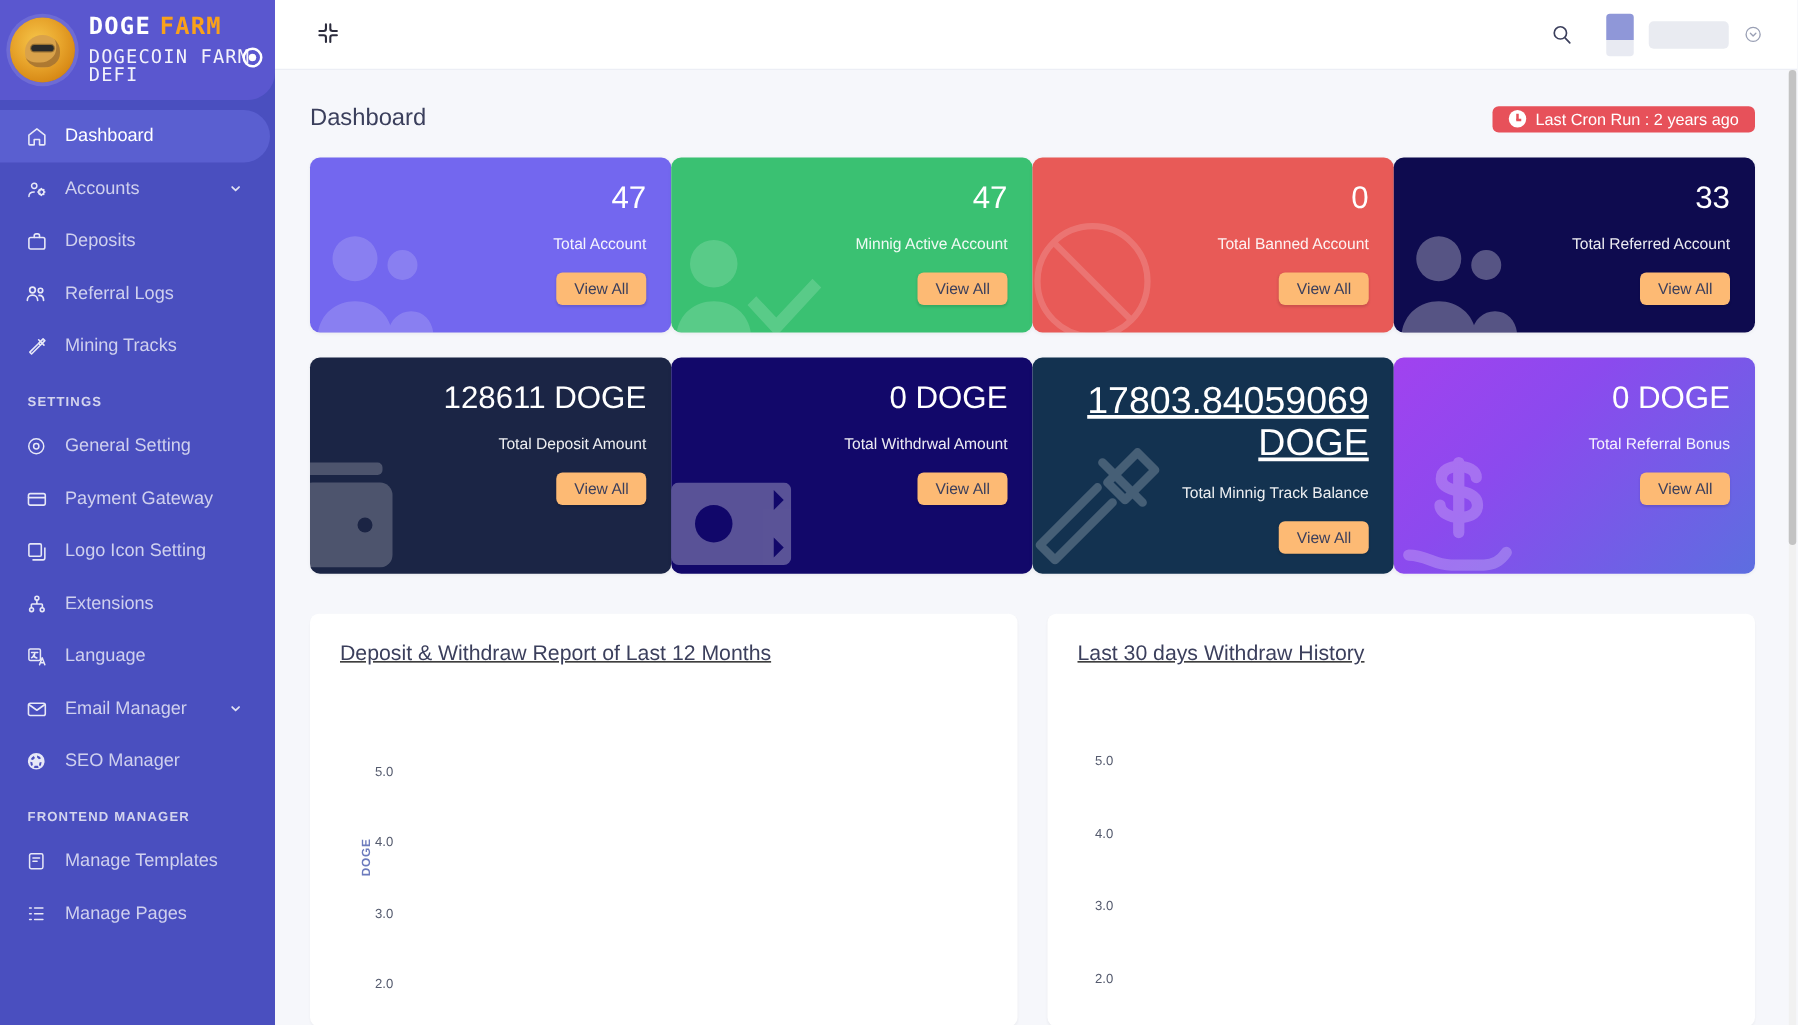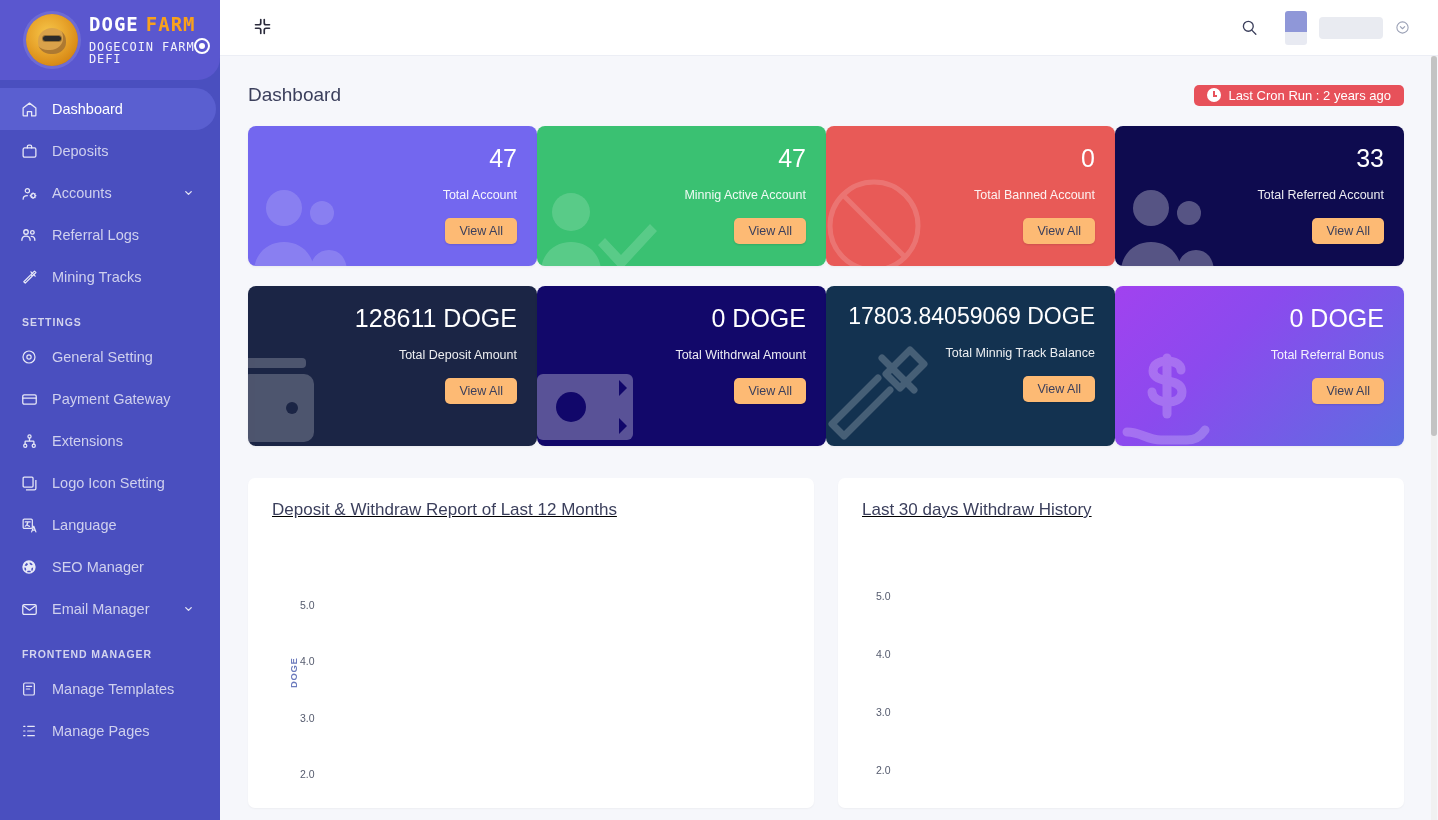--- a/index.html
+++ b/index.html
@@ -18,21 +18,21 @@
     background: #4a4fbf;
     position: relative;
     flex: 0 0 220px;
     overflow: hidden;
     border-top-right-radius: 0;
   }
   .brand {
     height: 80px;
     display: flex;
     align-items: center;
-    padding: 0 26px;
+    padding: 0 8px;
     position: relative;
     background: #5a57cf;
     border-bottom-right-radius: 22px;
   }
   .brand-logo {
     width: 52px; height: 52px; border-radius: 50%;
     background: radial-gradient(circle at 42% 38%, #f6c64a 0%, #e8a52c 42%, #d98c18 70%, #b8700d 100%);
     box-shadow: 0 0 0 3px rgba(255,255,255,0.12);
     position: relative; flex: 0 0 52px;
     overflow: hidden;
@@ -55,21 +55,21 @@
   .brand-title {
     font-family: "DejaVu Sans Mono", monospace;
     font-weight: bold;
     font-size: 19px;
     letter-spacing: 1px;
     color: #ffffff;
   }
   .brand-title .farm { color: #f9a11b; margin-left: 7px; }
   .brand-sub {
     font-family: "DejaVu Sans Mono", monospace;
-    font-size: 12px;
+    font-size: 15px;
     letter-spacing: 0.9px;
     color: #ffffff;
     margin-top: 7px;
     opacity: .92;
   }
   .brand-toggle {
     position: absolute; right: 10px; top: 38px;
     width: 16px; height: 16px; border-radius: 50%;
     border: 2px solid #ffffff;
     display: flex; align-items: center; justify-content: center;
@@ -181,21 +181,21 @@
     overflow: hidden;
     padding: 18px 20px 16px 20px;
     color: #ffffff;
     text-align: right;
     min-height: 140px;
     display: flex; flex-direction: column; align-items: flex-end;
     box-shadow: 0 1px 3px rgba(0,0,0,.05);
   }
   .card.tall { min-height: 160px; }
   .card-value { font-size: 25px; font-weight: normal; line-height: 1.12; position: relative; z-index: 2; }
-  .card-value.big { font-size: 23px; }
+  .card-value.big { font-size: 30px; text-decoration: underline; }
   .card-label { font-size: 12.5px; margin-top: 16px; opacity: .92; position: relative; z-index: 2; }
   .card-btn {
     margin-top: 16px;
     background: #fdba74; color: #3b3f5c;
     border: none; border-radius: 5px;
     padding: 6px 14px; font-size: 12.5px;
     cursor: pointer; position: relative; z-index: 2;
     font-family: "Liberation Sans", sans-serif;
     box-shadow: 0 1px 2px rgba(0,0,0,.12);
   }
@@ -270,47 +270,47 @@
       <span class="ico">
         <svg class="i" width="17" height="17" viewBox="0 0 24 24" fill="none" stroke="currentColor" stroke-width="1.8" stroke-linecap="round" stroke-linejoin="round">
             <path d="M3 10l9-7 9 7v10a1 1 0 0 1-1 1h-5v-6H9v6H4a1 1 0 0 1-1-1z"></path>
           </svg>
       </span>
       <span class="label">Dashboard</span>
     </div>
 
     <div class="nav-item">
       <span class="ico">
-        <svg class="i" width="17" height="17" viewBox="0 0 24 24" fill="none" stroke="currentColor" stroke-width="1.8" stroke-linecap="round" stroke-linejoin="round">
-            <rect x="3" y="7" width="18" height="13" rx="2"></rect>
-            <path d="M9 7V5a2 2 0 0 1 2-2h2a2 2 0 0 1 2 2v2"></path>
-          </svg>
-      </span>
-      <span class="label">Deposits</span>
-    </div>
-
-    <div class="nav-item">
-      <span class="ico">
         <svg class="i" width="17" height="17" viewBox="0 0 24 24" fill="none" stroke="currentColor" stroke-width="1.7" stroke-linecap="round" stroke-linejoin="round">
             <circle cx="9" cy="8" r="3"></circle>
             <path d="M3 20c0-3.3 2.7-5 6-5"></path>
             <circle cx="17" cy="15" r="3"></circle>
             <path d="M17 11v1M17 18v1M21 15h-1M14 15h-1M19.8 12.2l-.7.7M15.6 16.4l-.7.7M19.8 17.8l-.7-.7M15.6 13.6l-.7-.7"></path>
           </svg>
       </span>
       <span class="label">Accounts</span>
       <span class="caret">
         <svg class="i" width="11" height="11" viewBox="0 0 24 24" fill="none" stroke="currentColor" stroke-width="3" stroke-linecap="round" stroke-linejoin="round">
             <polyline points="6 9 12 15 18 9"></polyline>
           </svg>
       </span>
     </div>
 
     <div class="nav-item">
       <span class="ico">
+        <svg class="i" width="17" height="17" viewBox="0 0 24 24" fill="none" stroke="currentColor" stroke-width="1.8" stroke-linecap="round" stroke-linejoin="round">
+            <rect x="3" y="7" width="18" height="13" rx="2"></rect>
+            <path d="M9 7V5a2 2 0 0 1 2-2h2a2 2 0 0 1 2 2v2"></path>
+          </svg>
+      </span>
+      <span class="label">Deposits</span>
+    </div>
+
+    <div class="nav-item">
+      <span class="ico">
         <svg class="i" width="18" height="18" viewBox="0 0 24 24" fill="none" stroke="currentColor" stroke-width="1.8" stroke-linecap="round" stroke-linejoin="round">
             <circle cx="8" cy="8" r="3"></circle>
             <circle cx="16.5" cy="8.5" r="2.4"></circle>
             <path d="M2.5 19c0-3.3 2.4-5.5 5.5-5.5s5.5 2.2 5.5 5.5"></path>
             <path d="M15 13.8c2.8 0 4.8 2 4.8 5.2"></path>
           </svg>
       </span>
       <span class="label">Referral Logs</span>
     </div>
 
@@ -343,73 +343,73 @@
         <svg class="i" width="17" height="17" viewBox="0 0 24 24" fill="none" stroke="currentColor" stroke-width="1.8" stroke-linecap="round">
             <rect x="2.5" y="5.5" width="19" height="13" rx="2"></rect>
             <path d="M2.5 10h19"></path>
           </svg>
       </span>
       <span class="label">Payment Gateway</span>
     </div>
 
     <div class="nav-item">
       <span class="ico">
+        <svg class="i" width="17" height="17" viewBox="0 0 24 24" fill="none" stroke="currentColor" stroke-width="1.8" stroke-linejoin="round">
+            <rect x="3" y="3" width="14" height="14" rx="1.5"></rect>
+            <path d="M7 21h12a2 2 0 0 0 2-2V7"></path>
+          </svg>
+      </span>
+      <span class="label">Logo Icon Setting</span>
+    </div>
+
+    <div class="nav-item">
+      <span class="ico">
         <svg class="i" width="17" height="17" viewBox="0 0 24 24" fill="none" stroke="currentColor" stroke-width="1.8" stroke-linecap="round">
             <circle cx="12" cy="5" r="2.2"></circle>
             <circle cx="6" cy="18" r="2.2"></circle>
             <circle cx="18" cy="18" r="2.2"></circle>
             <path d="M12 7.2v4.3M12 11.5H6.8a1 1 0 0 0-1 1v3.2M12 11.5h5.2a1 1 0 0 1 1 1v3.2"></path>
           </svg>
       </span>
       <span class="label">Extensions</span>
     </div>
 
     <div class="nav-item">
       <span class="ico">
-        <svg class="i" width="17" height="17" viewBox="0 0 24 24" fill="none" stroke="currentColor" stroke-width="1.8" stroke-linejoin="round">
-            <rect x="3" y="3" width="14" height="14" rx="1.5"></rect>
-            <path d="M7 21h12a2 2 0 0 0 2-2V7"></path>
-          </svg>
-      </span>
-      <span class="label">Logo Icon Setting</span>
-    </div>
-
-    <div class="nav-item">
-      <span class="ico">
         <svg class="i" width="17" height="17" viewBox="0 0 24 24" fill="none" stroke="currentColor" stroke-width="1.7" stroke-linecap="round" stroke-linejoin="round">
             <rect x="3" y="3" width="13" height="13" rx="1.6"></rect>
             <path d="M6 7h7M9.5 7v1.5c0 2-1.3 3.5-3.5 4.5M8 10c.8 1.8 2 2.8 4 3.2"></path>
             <path d="M21 21l-3-8-3 8M16 18.6h4"></path>
           </svg>
       </span>
       <span class="label">Language</span>
     </div>
 
     <div class="nav-item">
       <span class="ico">
-        <svg class="i" width="16" height="16" viewBox="0 0 24 24" fill="currentColor">
-            <path d="M12 2a10 10 0 1 0 0 20 10 10 0 0 0 0-20zm1 3.1c2 .4 3.7 1.7 4.6 3.5l-2.3.9-2.3-2zM8.9 5.6l1.6 2.6-2.5 2.2-2.6-.8a8 8 0 0 1 3.5-4zM5 12.6l2.3.7.6 3.2-1.6 1.3A8 8 0 0 1 5 12.6zm7 7.4a8 8 0 0 1-3.1-.6l1.3-1.9h3.6l1.3 1.9a8 8 0 0 1-3.1.6zm4.8-2l-1.5-1.3.6-3.2 2.3-.7a8 8 0 0 1-1.4 5.2z"></path>
-          </svg>
-      </span>
-      <span class="label">SEO Manager</span>
-    </div>
-
-    <div class="nav-item">
-      <span class="ico">
         <svg class="i" width="17" height="17" viewBox="0 0 24 24" fill="none" stroke="currentColor" stroke-width="1.8" stroke-linejoin="round">
             <rect x="2.5" y="5" width="19" height="14" rx="2"></rect>
             <path d="M3 6.5l9 6.5 9-6.5"></path>
           </svg>
       </span>
       <span class="label">Email Manager</span>
       <span class="caret">
         <svg class="i" width="11" height="11" viewBox="0 0 24 24" fill="none" stroke="currentColor" stroke-width="3" stroke-linecap="round" stroke-linejoin="round">
             <polyline points="6 9 12 15 18 9"></polyline>
           </svg>
       </span>
+    </div>
+
+    <div class="nav-item">
+      <span class="ico">
+        <svg class="i" width="16" height="16" viewBox="0 0 24 24" fill="currentColor">
+            <path d="M12 2a10 10 0 1 0 0 20 10 10 0 0 0 0-20zm1 3.1c2 .4 3.7 1.7 4.6 3.5l-2.3.9-2.3-2zM8.9 5.6l1.6 2.6-2.5 2.2-2.6-.8a8 8 0 0 1 3.5-4zM5 12.6l2.3.7.6 3.2-1.6 1.3A8 8 0 0 1 5 12.6zm7 7.4a8 8 0 0 1-3.1-.6l1.3-1.9h3.6l1.3 1.9a8 8 0 0 1-3.1.6zm4.8-2l-1.5-1.3.6-3.2 2.3-.7a8 8 0 0 1-1.4 5.2z"></path>
+          </svg>
+      </span>
+      <span class="label">SEO Manager</span>
     </div>
 
     <div class="nav-heading">FRONTEND MANAGER</div>
 
     <div class="nav-item">
       <span class="ico">
         <svg class="i" width="16" height="16" viewBox="0 0 24 24" fill="none" stroke="currentColor" stroke-width="1.8" stroke-linecap="round" stroke-linejoin="round">
             <rect x="4" y="3" width="16" height="18" rx="2"></rect>
             <path d="M8 8h8M8 12h5"></path>
           </svg>

